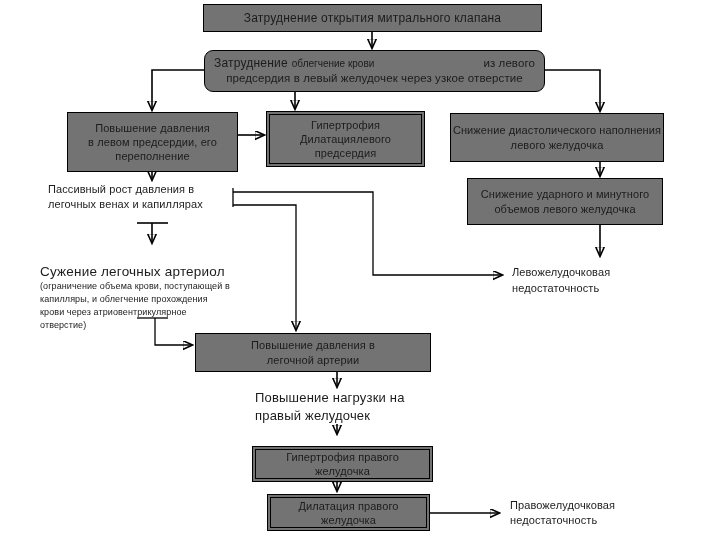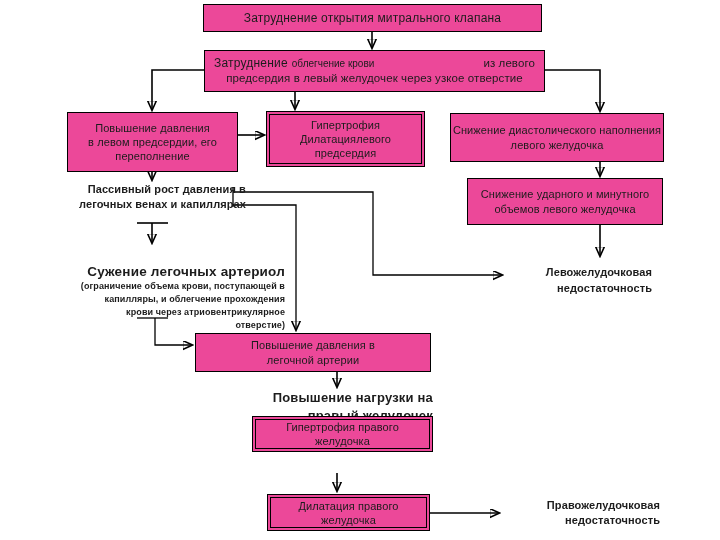--- a/index.html
+++ b/index.html
@@ -4,29 +4,28 @@
 <style>
   html,body{margin:0;padding:0;background:#fff;}
   .canvas{
     position:relative;width:720px;height:540px;background:#ffffff;
     font-family:"Liberation Sans",sans-serif;color:#1c1c1c;overflow:hidden;
   }
   .connectors{position:absolute;left:0;top:0;width:720px;height:540px;}
   .connectors path{fill:none;stroke:#000;stroke-width:1.6;}
   .connectors path.thin{stroke-width:1.3;}
   .node{
-    position:absolute;box-sizing:border-box;border:1.5px solid #000;background:#ec4899;
+    position:absolute;box-sizing:border-box;border:1.5px solid #000;background:#737373;
     display:flex;flex-direction:column;justify-content:center;align-items:center;
     text-align:center;
   }
   .label{
     position:absolute;box-sizing:border-box;
-    display:flex;flex-direction:column;justify-content:center;align-items:flex-end;
+    display:flex;flex-direction:column;justify-content:center;align-items:flex-start;
     text-align:center;
-    font-weight:bold;
   }
   .double{padding:2px;}
   .inner{
     box-sizing:border-box;border:1px solid #000;width:100%;height:100%;
     display:flex;flex-direction:column;justify-content:center;align-items:center;text-align:center;
   }
   .t11{font-size:11px;line-height:14px;letter-spacing:.1px;}
   .t115{font-size:11.5px;line-height:15px;letter-spacing:.1px;}
   .t12{font-size:12px;line-height:15px;letter-spacing:.2px;}
   .t13{font-size:13px;line-height:18px;letter-spacing:.2px;}
@@ -66,21 +65,21 @@
     <path d="M337,372 L337,387" marker-end="url(#arr)"></path>
     <path d="M337,424 L337,434" marker-end="url(#arr)"></path>
     <path d="M337,473 L337,491" marker-end="url(#arr)"></path>
     <path d="M430,513 L499,513" marker-end="url(#arr)"></path>
   </svg>
 
   <div class="node t12" style="left:203px;top:4px;width:339px;height:28px;">
     <span>Затруднение открытия митрального клапана</span>
   </div>
 
-  <div class="node" style="left:204px;top:50px;width:341px;height:42px;">
+  <div class="node" style="left:204px;top:50px;width:341px;height:42px;border-radius:9px;">
     <div class="brow">
       <span class="left-group">
         <span class="t12">Затруднение</span>
         <span style="font-size:10px;">облегчение крови</span>
       </span>
       <span class="t115">из левого</span>
     </div>
     <span class="t115">предсердия в левый желудочек через узкое отверстие</span>
   </div>
 
@@ -132,21 +131,21 @@
   <div class="node t11 f15" style="left:195px;top:333px;width:236px;height:39px;">
     <span>Повышение давления в</span>
     <span>легочной артерии</span>
   </div>
 
   <div class="label t13" style="left:255px;top:388px;width:178px;height:38px;">
     <span>Повышение нагрузки на</span>
     <span>правый желудочек</span>
   </div>
 
-  <div class="node double t11" style="left:252px;top:416px;width:181px;height:36px;">
+  <div class="node double t11" style="left:252px;top:446px;width:181px;height:36px;">
     <div class="inner">
       <span>Гипертрофия правого</span>
       <span>желудочка</span>
     </div>
   </div>
 
   <div class="node double t11" style="left:267px;top:494px;width:163px;height:37px;">
     <div class="inner">
       <span>Дилатация правого</span>
       <span>желудочка</span>

